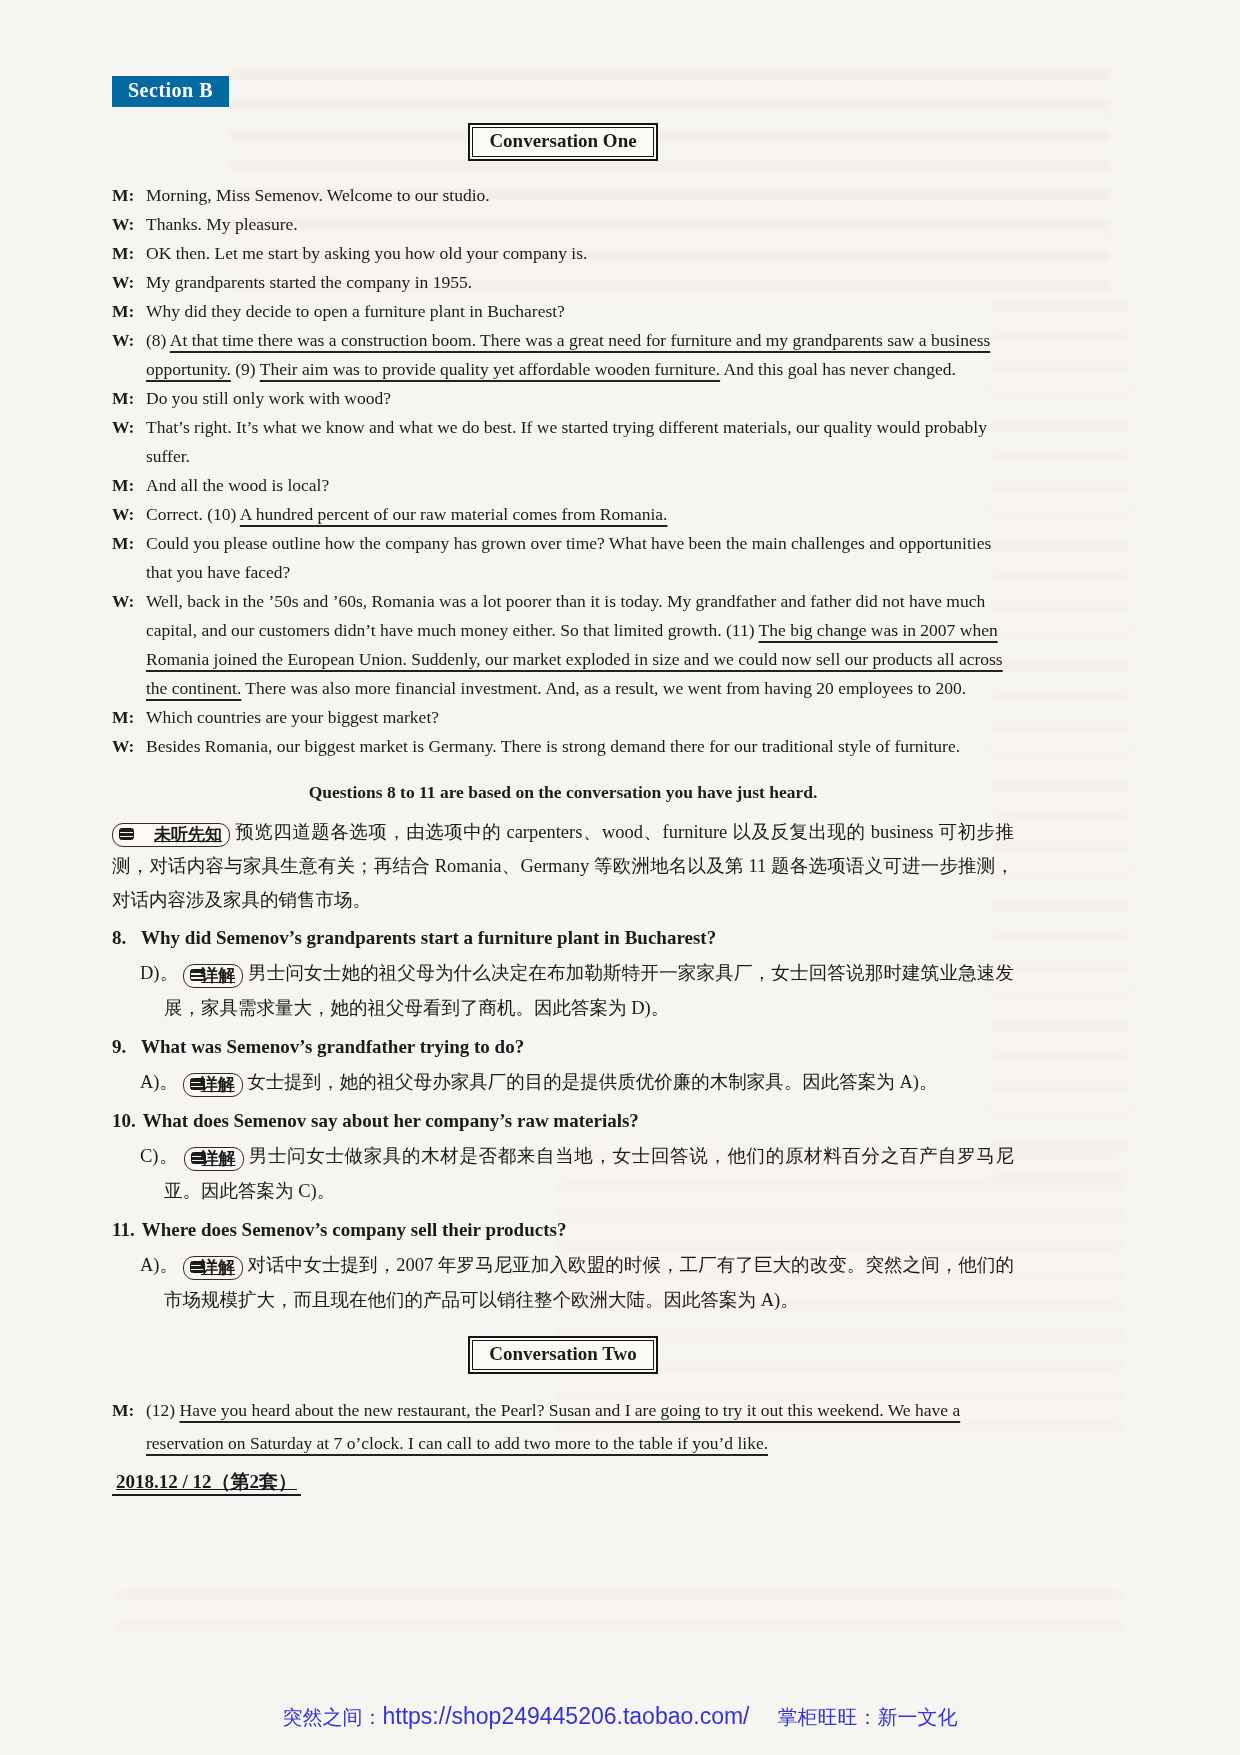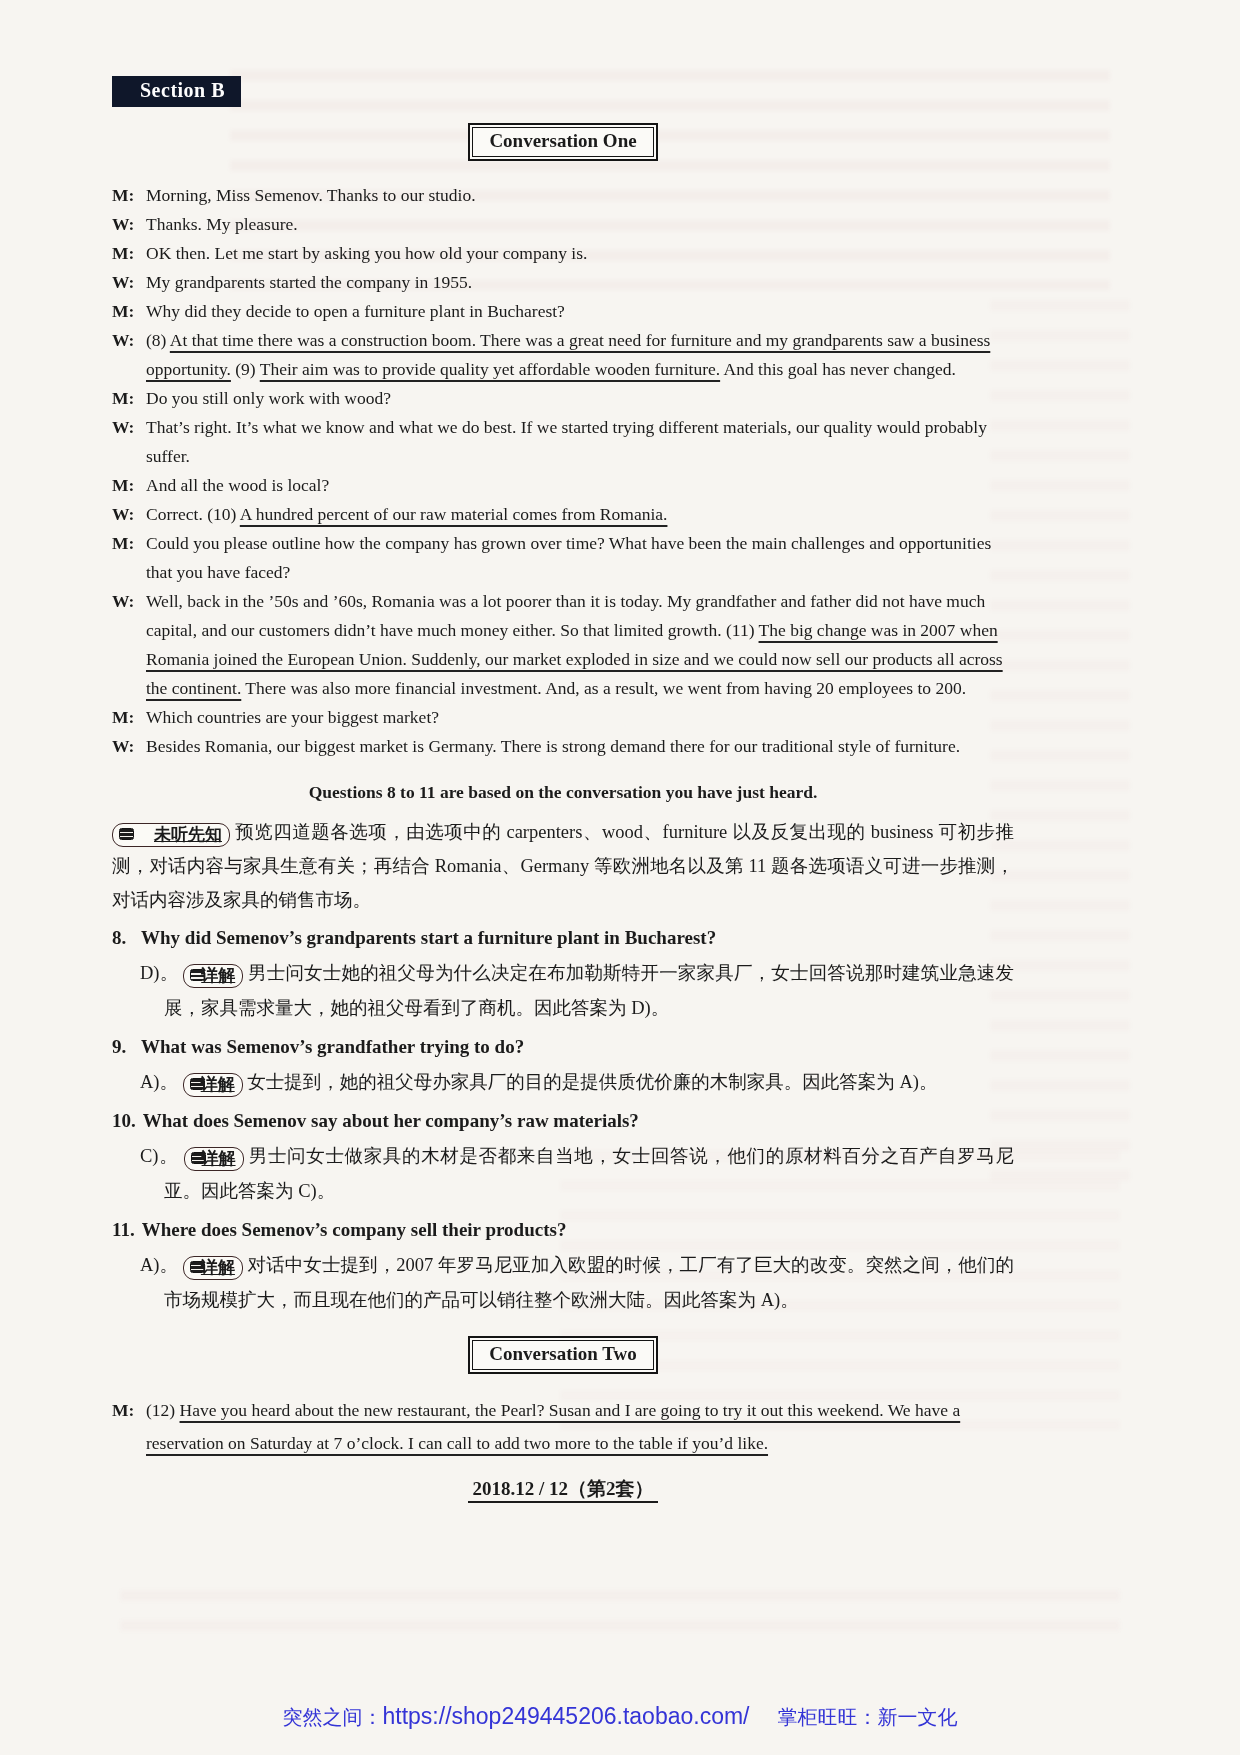--- a/index.html
+++ b/index.html
@@ -24,23 +24,23 @@
   }
   .bleed.b1 { left: 230px; top: 70px;  width: 880px; height: 220px; }
   .bleed.b2 { left: 990px; top: 300px; width: 140px; height: 900px; opacity:.35; }
   .bleed.b3 { left: 560px; top: 1150px; width: 560px; height: 280px; opacity:.3; }
   .bleed.b4 { left: 120px; top: 1590px; width: 1000px; height: 60px; opacity:.4; }
 
   .content { position: relative; padding: 76px 226px 0 112px; }
 
   .section-badge {
     display: inline-block;
-    background: #0f172a; color: #fdfdfd;
+    background: #0369a1; color: #fdfdfd;
     font-weight: bold; font-size: 20px;
-    padding: 3px 16px 5px 28px;
+    padding: 3px 16px 5px 16px;
     letter-spacing: .5px;
   }
 
   .conv-center { text-align: center; }
   .conv-box {
     display: inline-block;
     border: 2px solid #141414;
     padding: 2px;
     background: #fbfaf7;
   }
@@ -96,22 +96,22 @@
   .q-line { font-weight: bold; font-size: 19px; line-height: 36px; }
   .q-num { display: inline-block; min-width: 22px; margin-right: 7px; }
   .q-expl {
     font-size: 18.5px; line-height: 35px;
     padding-left: 52px; text-indent: -24px;
     text-align: justify;
   }
   .q-ans { font-family: "Liberation Serif", serif; }
 
   .page-footer {
-    margin-top: 16px;
-    text-align: center;
+    margin-top: 9px;
+    text-decoration: underline;
   }
   .page-footer span {
     font-weight: bold; font-size: 19px;
     border-bottom: 2.5px solid #1b1b1b;
     padding: 0 4px 2px 4px;
   }
 
   .shop-footer {
     position: absolute; left: 0; right: 0; bottom: 24px;
     text-align: center;
@@ -136,21 +136,21 @@
 
   <div class="conv-center conv-one-wrap">
     <div class="conv-box">
       <div class="inner">Conversation One</div>
     </div>
   </div>
 
   <div class="dialogue" id="dlg-one">
       <div class="dlg-row">
         <span class="dlg-spk">M:</span>
-        <div class="dlg-text"><span>Morning, Miss Semenov.  Thanks to our studio.</span></div>
+        <div class="dlg-text"><span>Morning, Miss Semenov.  Welcome to our studio.</span></div>
       </div>
       <div class="dlg-row">
         <span class="dlg-spk">W:</span>
         <div class="dlg-text"><span>Thanks.  My pleasure.</span></div>
       </div>
       <div class="dlg-row">
         <span class="dlg-spk">M:</span>
         <div class="dlg-text"><span>OK then.  Let me start by asking you how old your company is.</span></div>
       </div>
       <div class="dlg-row">

